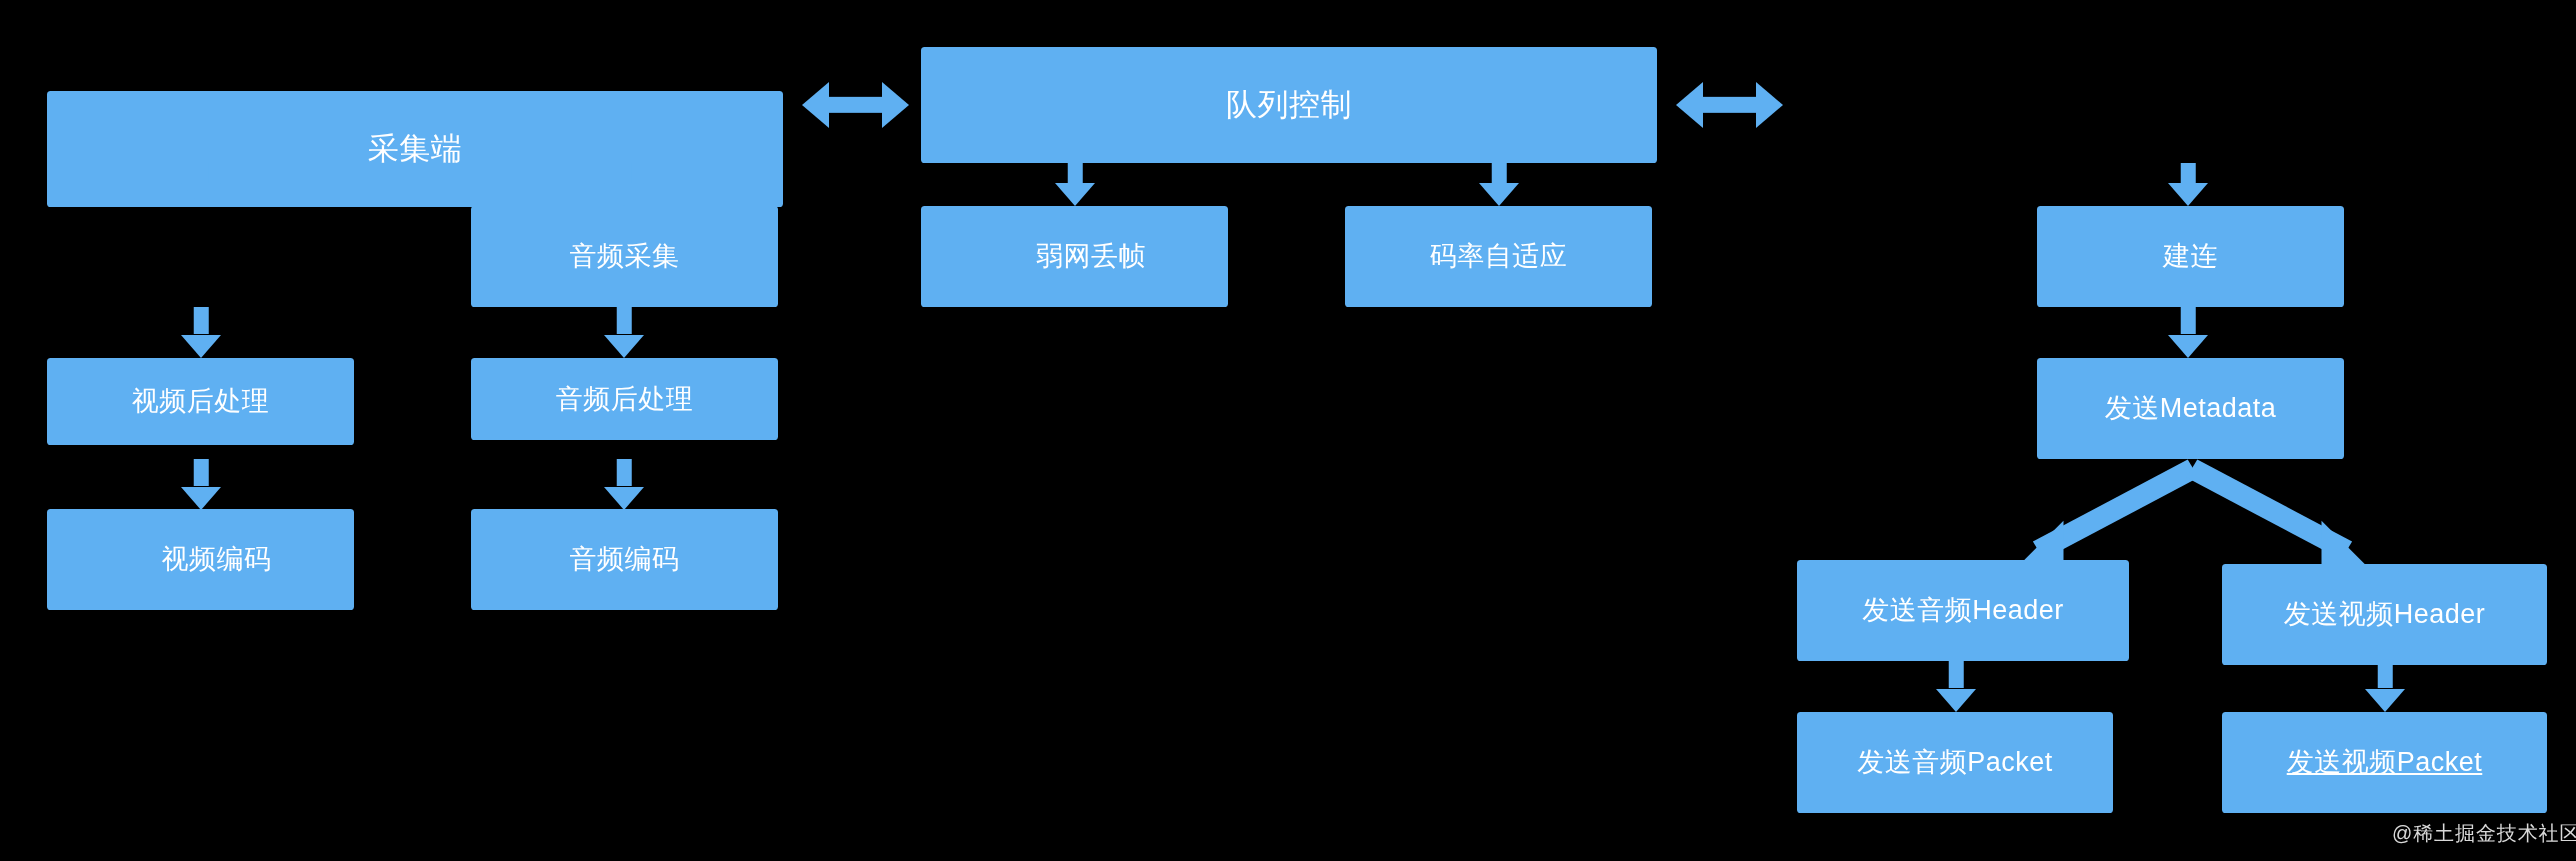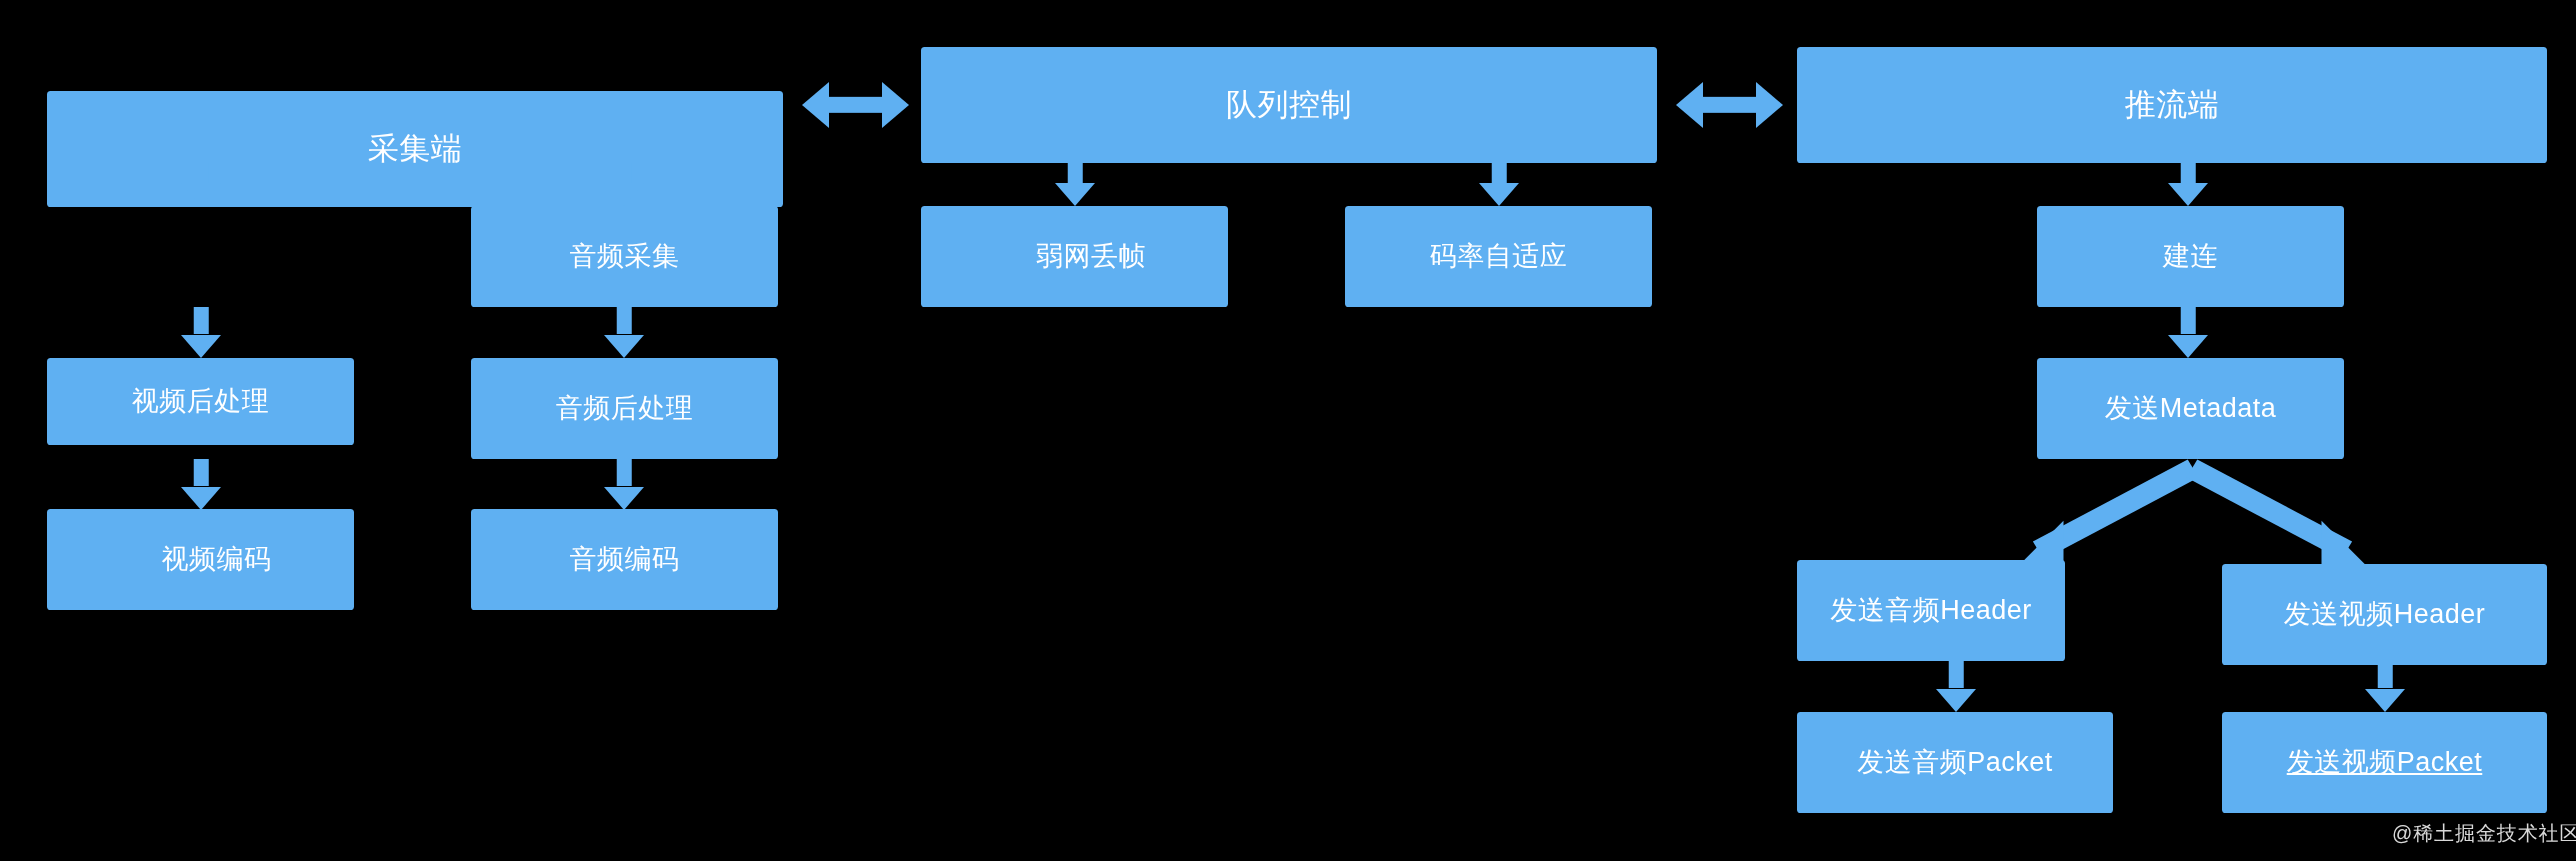--- a/index.html
+++ b/index.html
@@ -124,21 +124,21 @@
     <div class="head"></div>
   </div>
 
   <div class="arrow-v" style="left:604px; top:307px; width:40px; height:51px;">
     <div class="shaft" style="height:27px;"></div>
     <div class="head"></div>
   </div>
 
   <div class="node small" style="left:47px; top:358px; width:307px; height:87px;">视频后处理</div>
 
-  <div class="node small" style="left:471px; top:358px; width:307px; height:101px;">音频后处理</div>
+  <div class="node small" style="left:471px; top:358px; width:307px; height:82px;">音频后处理</div>
 
   <div class="arrow-v" style="left:181px; top:459px; width:40px; height:51px;">
     <div class="shaft" style="height:27px;"></div>
     <div class="head"></div>
   </div>
 
   <div class="arrow-v" style="left:604px; top:459px; width:40px; height:51px;">
     <div class="shaft" style="height:27px;"></div>
     <div class="head"></div>
   </div>
@@ -168,21 +168,20 @@
   <div class="node small" style="left:921px; top:206px; width:307px; height:101px;padding-left:33px;">弱网丢帧</div>
 
   <div class="node small" style="left:1345px; top:206px; width:307px; height:101px;">码率自适应</div>
 
   <div class="arrow-bi" style="left:1676px; top:78px; width:107px; height:54px;">
     <div class="bar"></div>
     <div class="tip-l"></div>
     <div class="tip-r"></div>
   </div>
 
-  <div class="node big" style="left:1797px; top:47px; width:750px; height:116px;">推流端</div>
 
   <div class="arrow-v" style="left:2168px; top:163px; width:40px; height:43px;">
     <div class="shaft" style="height:20px;"></div>
     <div class="head"></div>
   </div>
 
   <div class="node small" style="left:2037px; top:206px; width:307px; height:101px;">建连</div>
 
   <div class="arrow-v" style="left:2168px; top:307px; width:40px; height:51px;">
     <div class="shaft" style="height:27px;"></div>
@@ -198,21 +197,21 @@
     </g>
   </svg>
 
   <svg class="arrow-diag" style="left:2186px; top:456px; width:253px; height:108px;" viewBox="0 0 280 120">
     <g fill="#5FB0F2">
       <polygon points="12,4 0,24 172,115 184,95"></polygon>
       <polygon points="150,72 150,120 198,120"></polygon>
     </g>
   </svg>
 
-  <div class="node small" style="left:1797px; top:560px; width:268px; height:101px;">发送音频Header</div>
+  <div class="node small" style="left:1797px; top:560px; width:332px; height:101px;">发送音频Header</div>
 
   <div class="node small" style="left:2222px; top:564px; width:325px; height:101px;">发送视频Header</div>
 
   <div class="arrow-v" style="left:1936px; top:661px; width:40px; height:51px;">
     <div class="shaft" style="height:27px;"></div>
     <div class="head"></div>
   </div>
 
   <div class="arrow-v" style="left:2365px; top:661px; width:40px; height:51px;">
     <div class="shaft" style="height:27px;"></div>

